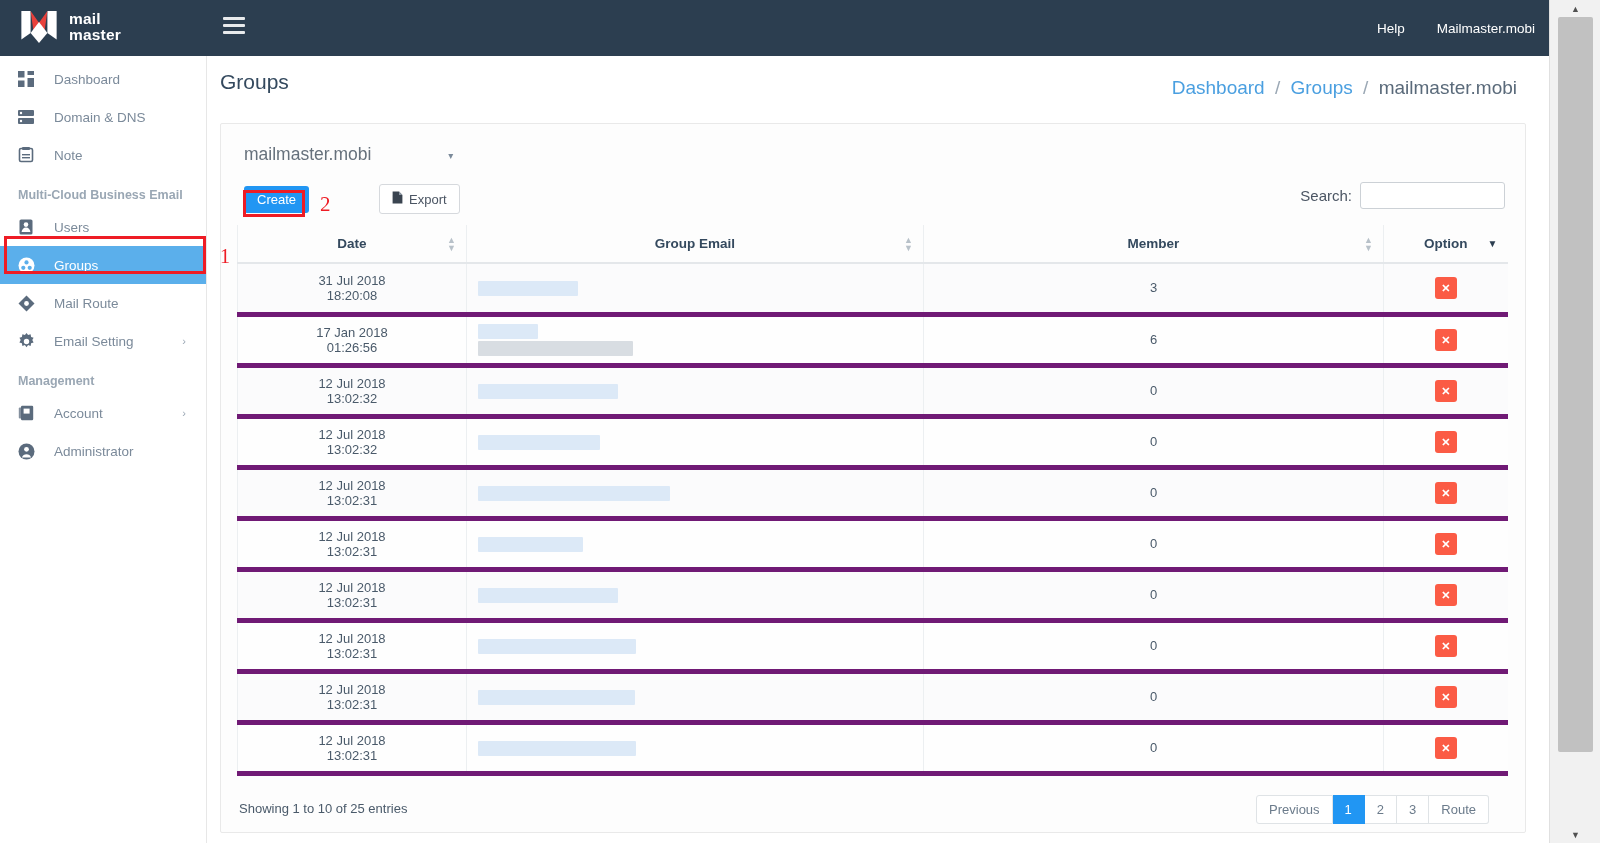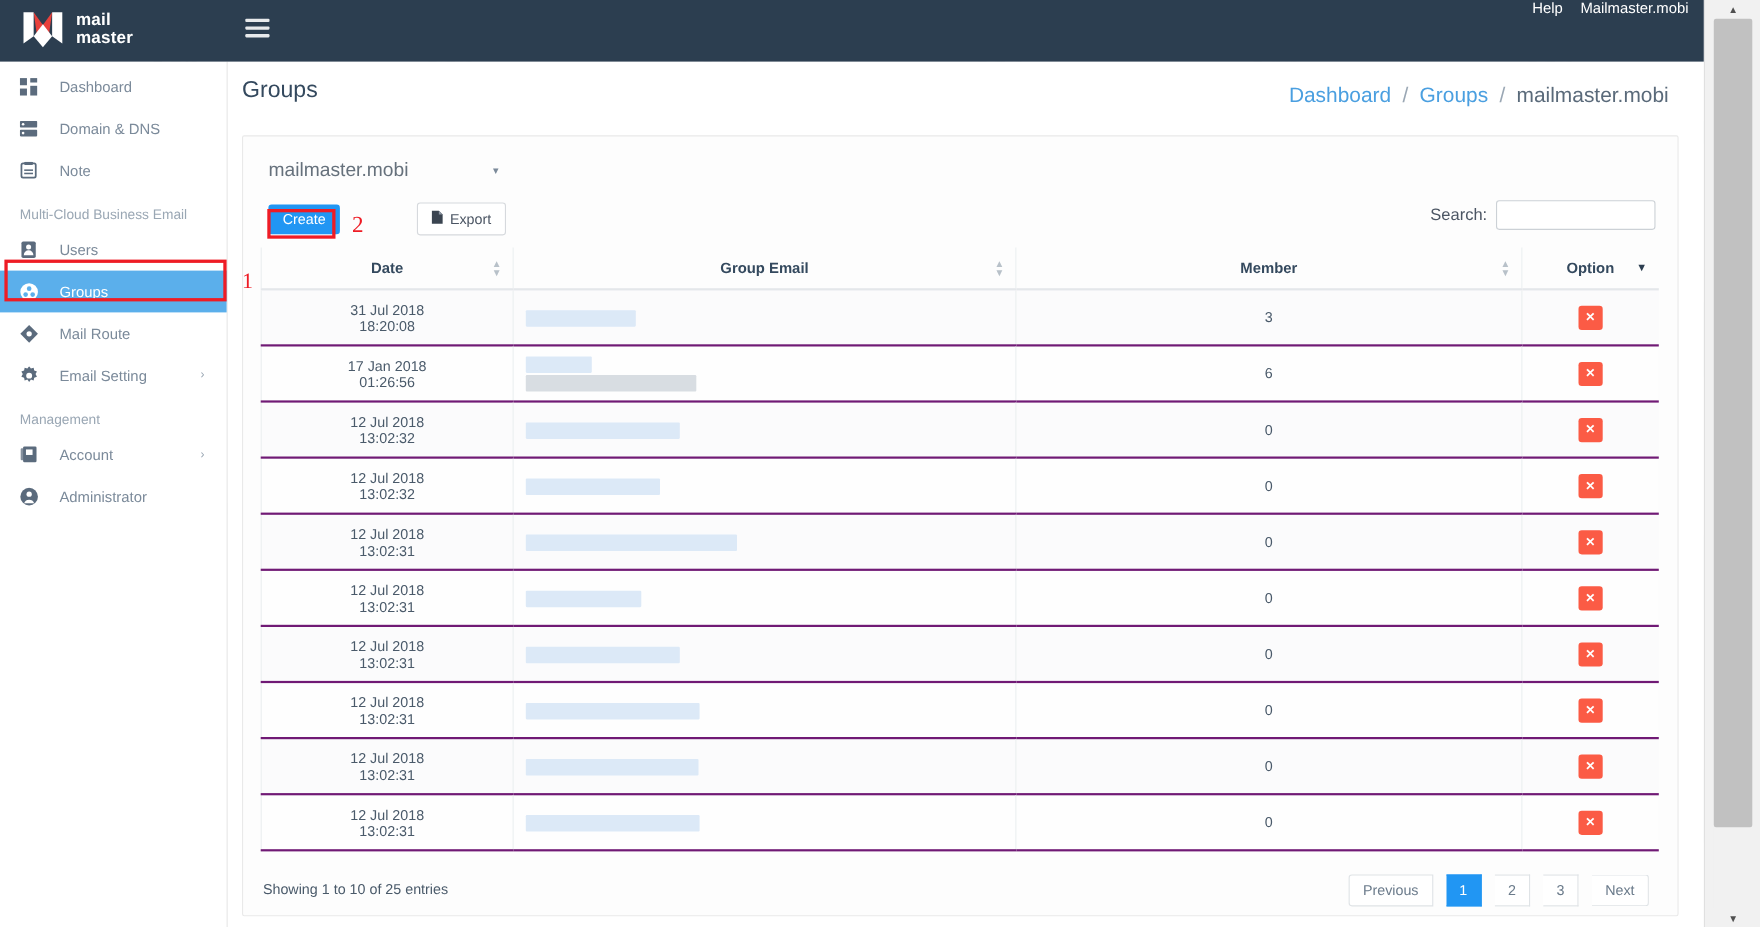--- a/index.html
+++ b/index.html
@@ -44,21 +44,21 @@
   #hamburger {
     position: absolute; left: 223px; top: 17px;
     width: 22px; height: 20px; cursor: pointer;
   }
   #hamburger span {
     display: block; height: 3px; background: #e8eaec;
     margin-bottom: 4px; border-radius: 1px;
   }
   #topnav-right {
     position: absolute; right: 14px; top: 0; height: 56px;
-    display: flex; align-items: flex-start; gap: 16px;
+    display: flex; align-items: center; gap: 32px;
   }
   #topnav-right a {
     color: #ffffff; font-size: 13.5px; text-decoration: none;
   }
 
   
   #sidebar {
     position: absolute; left: 0; top: 56px;
     width: 207px; height: 787px;
     background: #ffffff;
@@ -88,20 +88,21 @@
   .nav-item.active .ico { color: #ffffff; }
   .nav-item .caret {
     position: absolute; right: 20px; top: 50%;
     transform: translateY(-50%);
     font-size: 11px; color: #9aa7b4;
   }
   .nav-section {
     padding: 14px 0 6px 18px;
     font-size: 12.5px;
     color: #9aa7b4;
+    font-weight: bold;
   }
   
   #nav-dashboard { margin-top: 0px; }
 
   
   #annot-box-1 {
     position: absolute;
     left: 4px; top: 236px;
     width: 202px; height: 38px;
     border: 3px solid #ee1c25;
@@ -238,21 +239,21 @@
     position: relative;
     background: transparent;
   }
   #tbl th:first-child { border-left: 1px solid #eceff1; text-align: center; }
   #tbl td {
     font-size: 13px;
     color: #4a5a6a;
     text-align: center;
     padding: 0;
     height: 51px;
-    border-bottom: 2px solid #701a75;
+    border-bottom: 5px solid #701a75;
     border-left: 1px solid #eceff1;
     vertical-align: middle;
   }
   #tbl tbody tr:nth-child(odd) { background: rgba(250,250,251,0.75); }
   #tbl tbody tr:nth-child(even) { background: rgba(255,255,255,0.4); }
   .sort-ico {
     position: absolute; right: 10px; top: 50%;
     transform: translateY(-50%);
     font-size: 9px; line-height: 8px;
     color: #b8c1c9;
@@ -289,23 +290,22 @@
     padding: 0;
     font-weight: bold;
   }
 
   
   #tbl-info {
     position: absolute; left: 18px; bottom: 16px;
     font-size: 13px; color: #4a5a6a;
   }
   #pager {
-    position: absolute; right: 26px; bottom: 8px;
+    position: absolute; right: 36px; bottom: 8px;
     display: flex;
-    gap: 12px;
   }
   #pager .pg {
     border: 1px solid #dfe3e6;
     border-left-width: 0;
     background: #ffffff;
     color: #6b7b8b;
     font-size: 13px;
     padding: 6px 12px;
     cursor: pointer;
     font-family: "Liberation Sans", sans-serif;
@@ -671,21 +671,21 @@
         </tbody>
     </table>
 
     <div id="tbl-info">Showing 1 to 10 of 25 entries</div>
 
     <div id="pager">
         <button class="pg">Previous</button>
         <button class="pg active">1</button>
         <button class="pg">2</button>
         <button class="pg">3</button>
-        <button class="pg">Next</button>
+        <button class="pg">Route</button>
       </div>
   </div>
 </div>
 
 <div id="annot-box-2"></div>
 <div id="annot-num-2">2</div>
 
 <div id="bottom-strip"></div>
 
 <div id="scrollbar">

